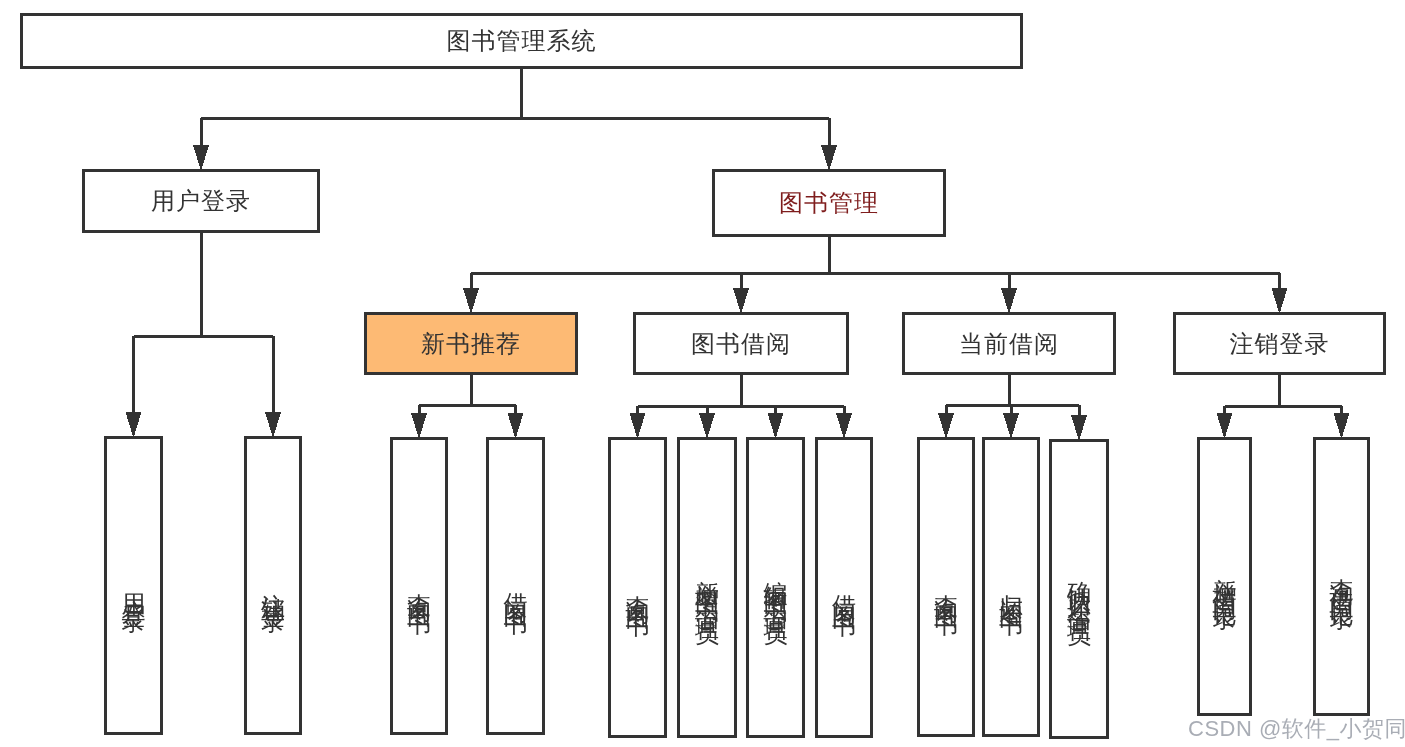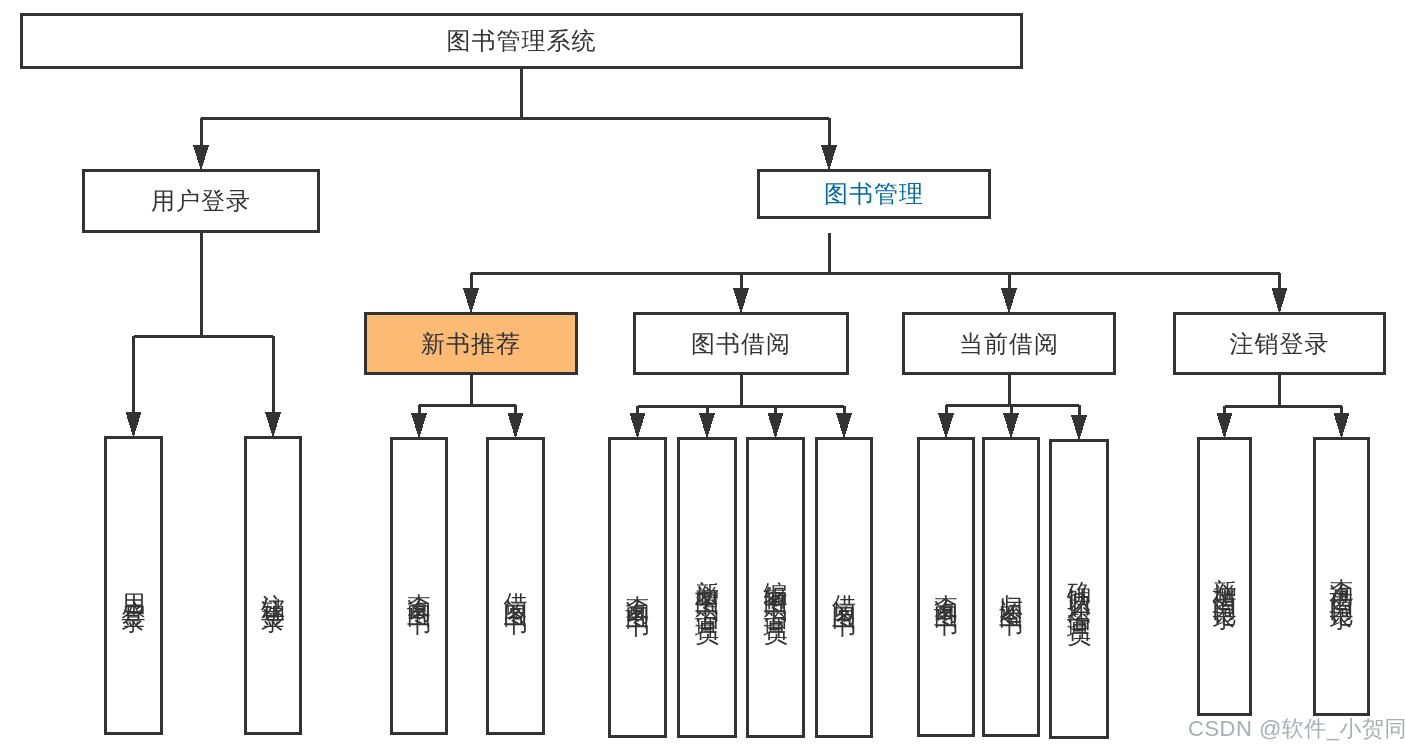--- a/index.html
+++ b/index.html
@@ -98,21 +98,21 @@
       <line x1="1341.5" y1="406" x2="1341.5" y2="421" stroke="#333333" stroke-width="3"></line>
       <polygon points="1333.5,413 1349.5,413 1341.5,439" fill="#333333"></polygon>
     </svg>
   <div class="watermark" style="color: rgb(169, 173, 181);">CSDN @软件_小贺同学</div>
 <div class="node h" style="left: 20px; top: 13px; width: 1003px; height: 56px; border-color: rgb(51, 51, 51); color: rgb(51, 51, 51); background: rgb(255, 255, 255);">
       <span class="lbl">图书管理系统</span>
     </div>
     <div class="node h" style="left: 82px; top: 169px; width: 238px; height: 64px; border-color: rgb(51, 51, 51); color: rgb(51, 51, 51); background: rgb(255, 255, 255);">
       <span class="lbl">用户登录</span>
     </div>
-    <div class="node h" style="left: 712px; top: 169px; width: 234px; height: 50px; border-color: rgb(51, 51, 51); color: #0369a1; background: rgb(255, 255, 255); margin-left: 45px;">
+    <div class="node h" style="left: 712px; top: 169px; width: 234px; height: 68px; border-color: rgb(51, 51, 51); color: #7f1d1d; background: rgb(255, 255, 255);">
       <span class="lbl">图书管理</span>
     </div>
     <div class="node h" style="left: 364px; top: 312px; width: 214px; height: 63px; border-color: rgb(51, 51, 51); color: rgb(51, 51, 51); background: #fdba74;">
       <span class="lbl">新书推荐</span>
     </div>
     <div class="node h" style="left: 633px; top: 312px; width: 216px; height: 63px; border-color: rgb(51, 51, 51); color: rgb(51, 51, 51); background: rgb(255, 255, 255);">
       <span class="lbl">图书借阅</span>
     </div>
     <div class="node h" style="left: 902px; top: 312px; width: 214px; height: 63px; border-color: rgb(51, 51, 51); color: rgb(51, 51, 51); background: rgb(255, 255, 255);">
       <span class="lbl">当前借阅</span>

